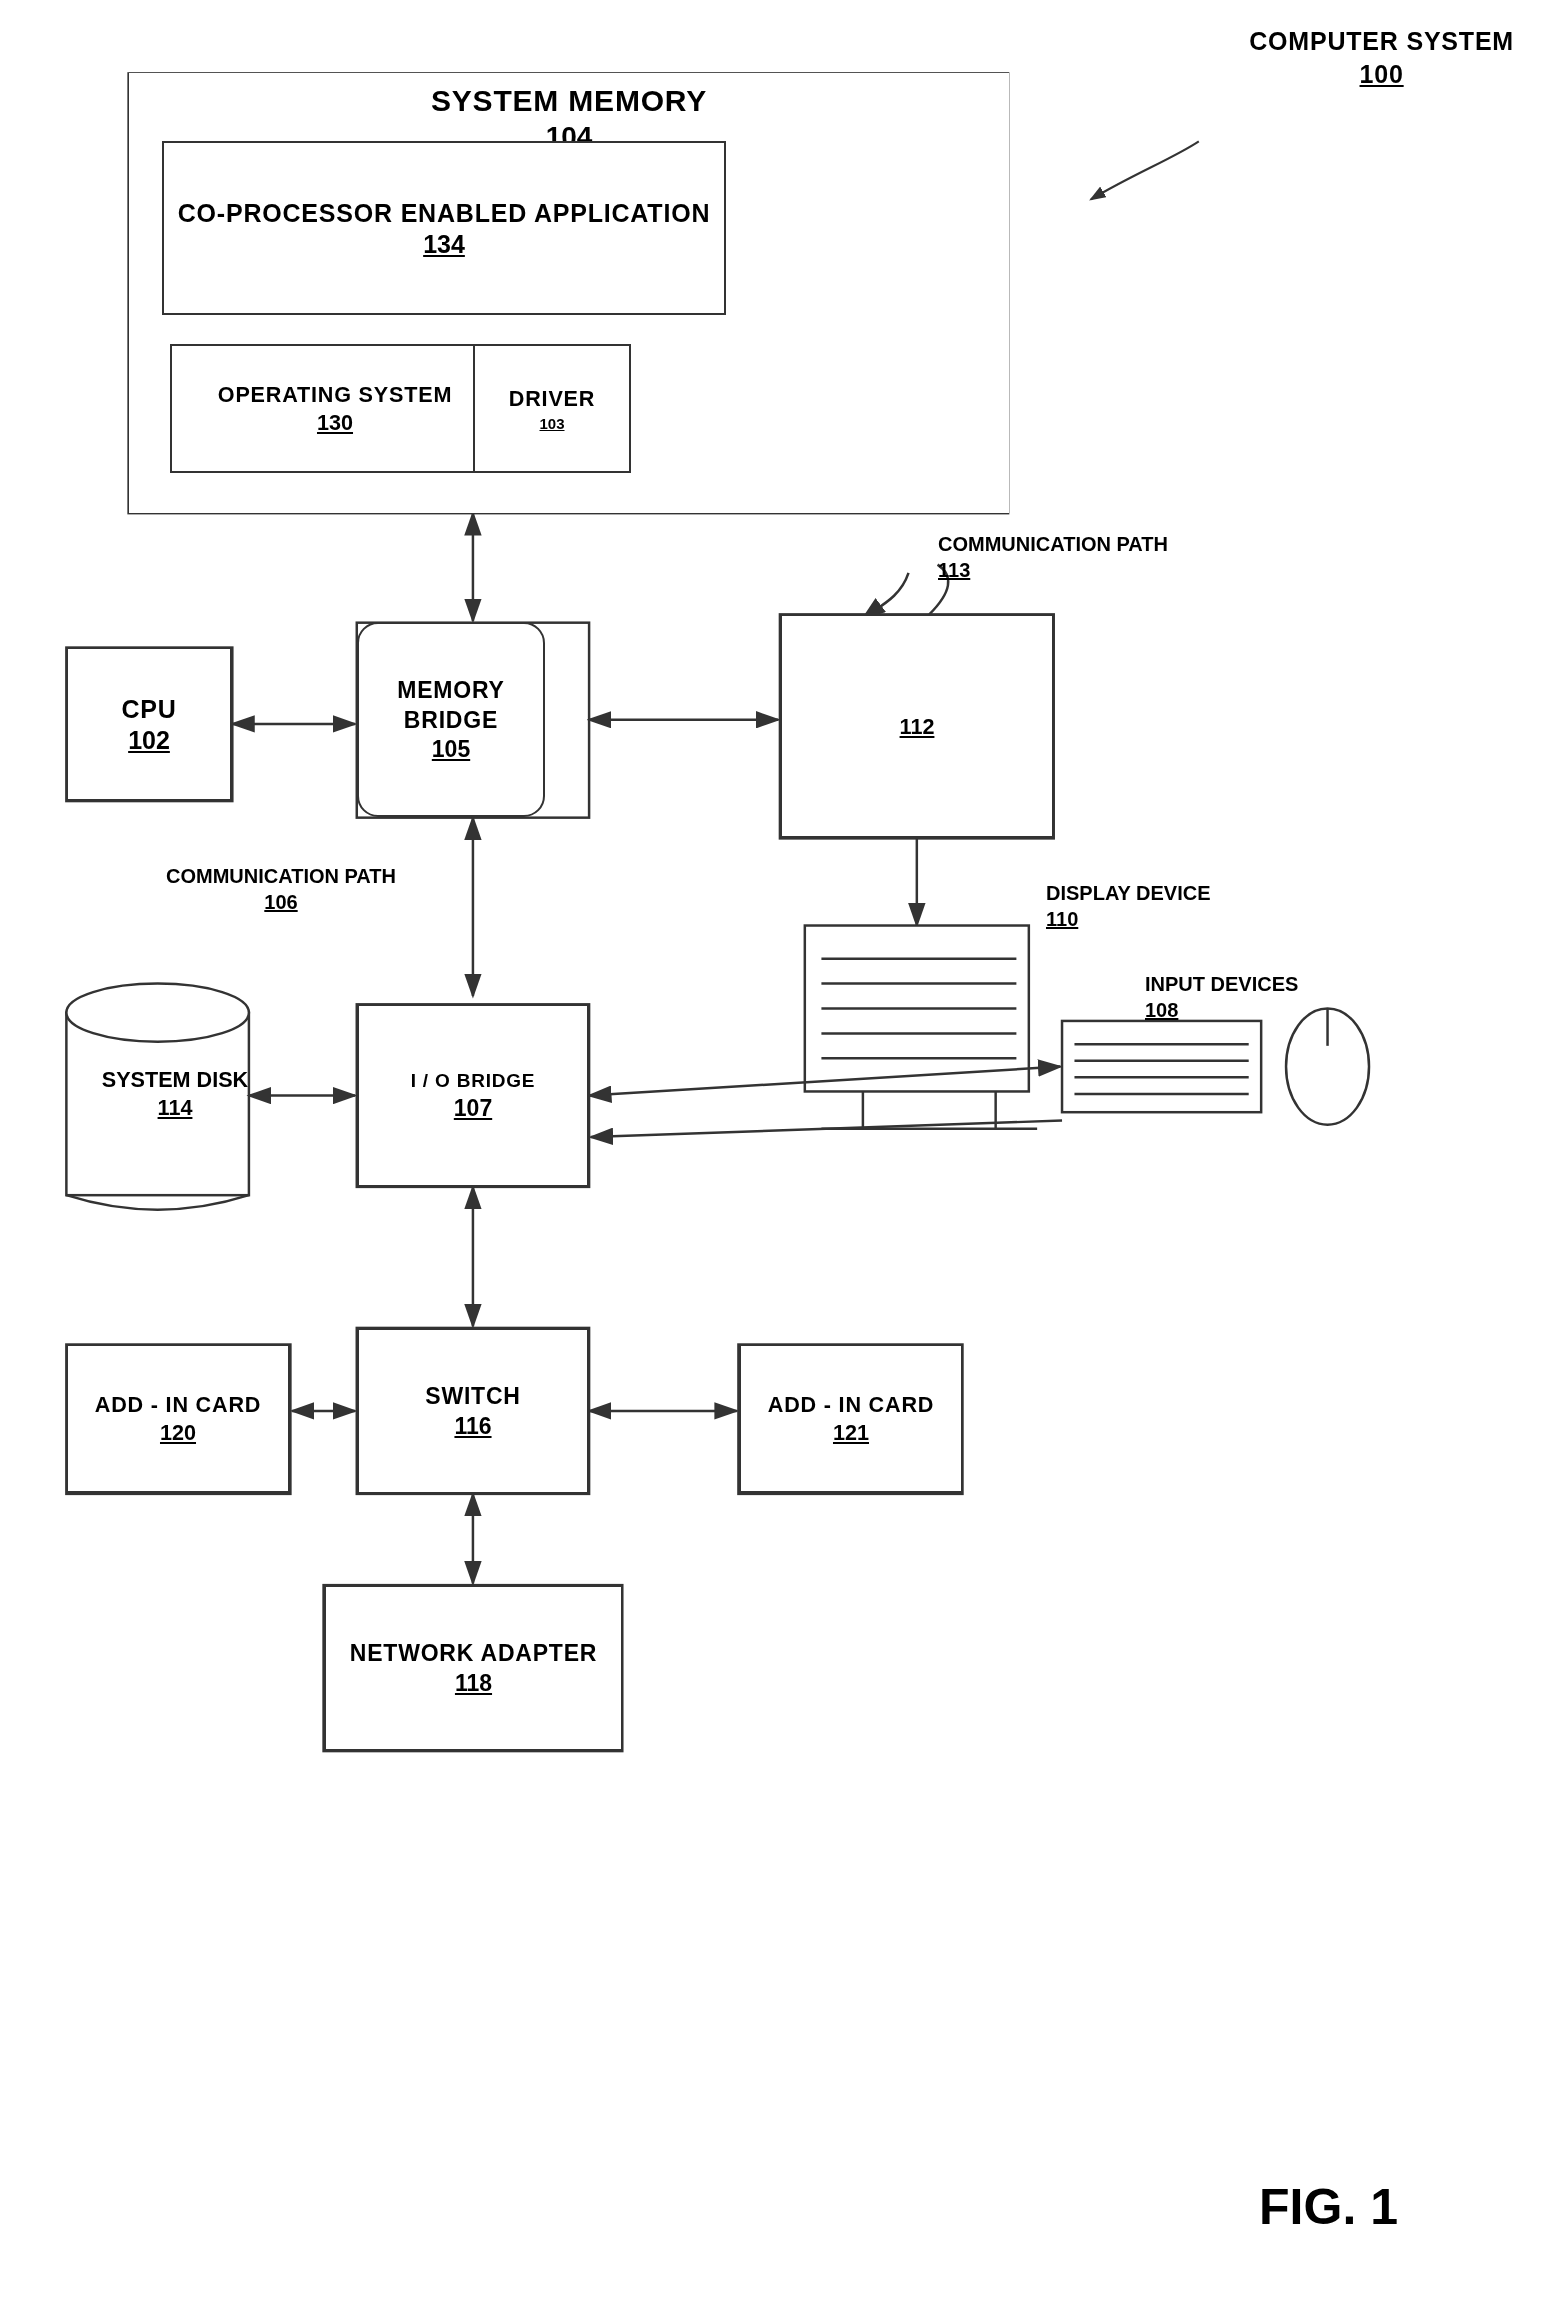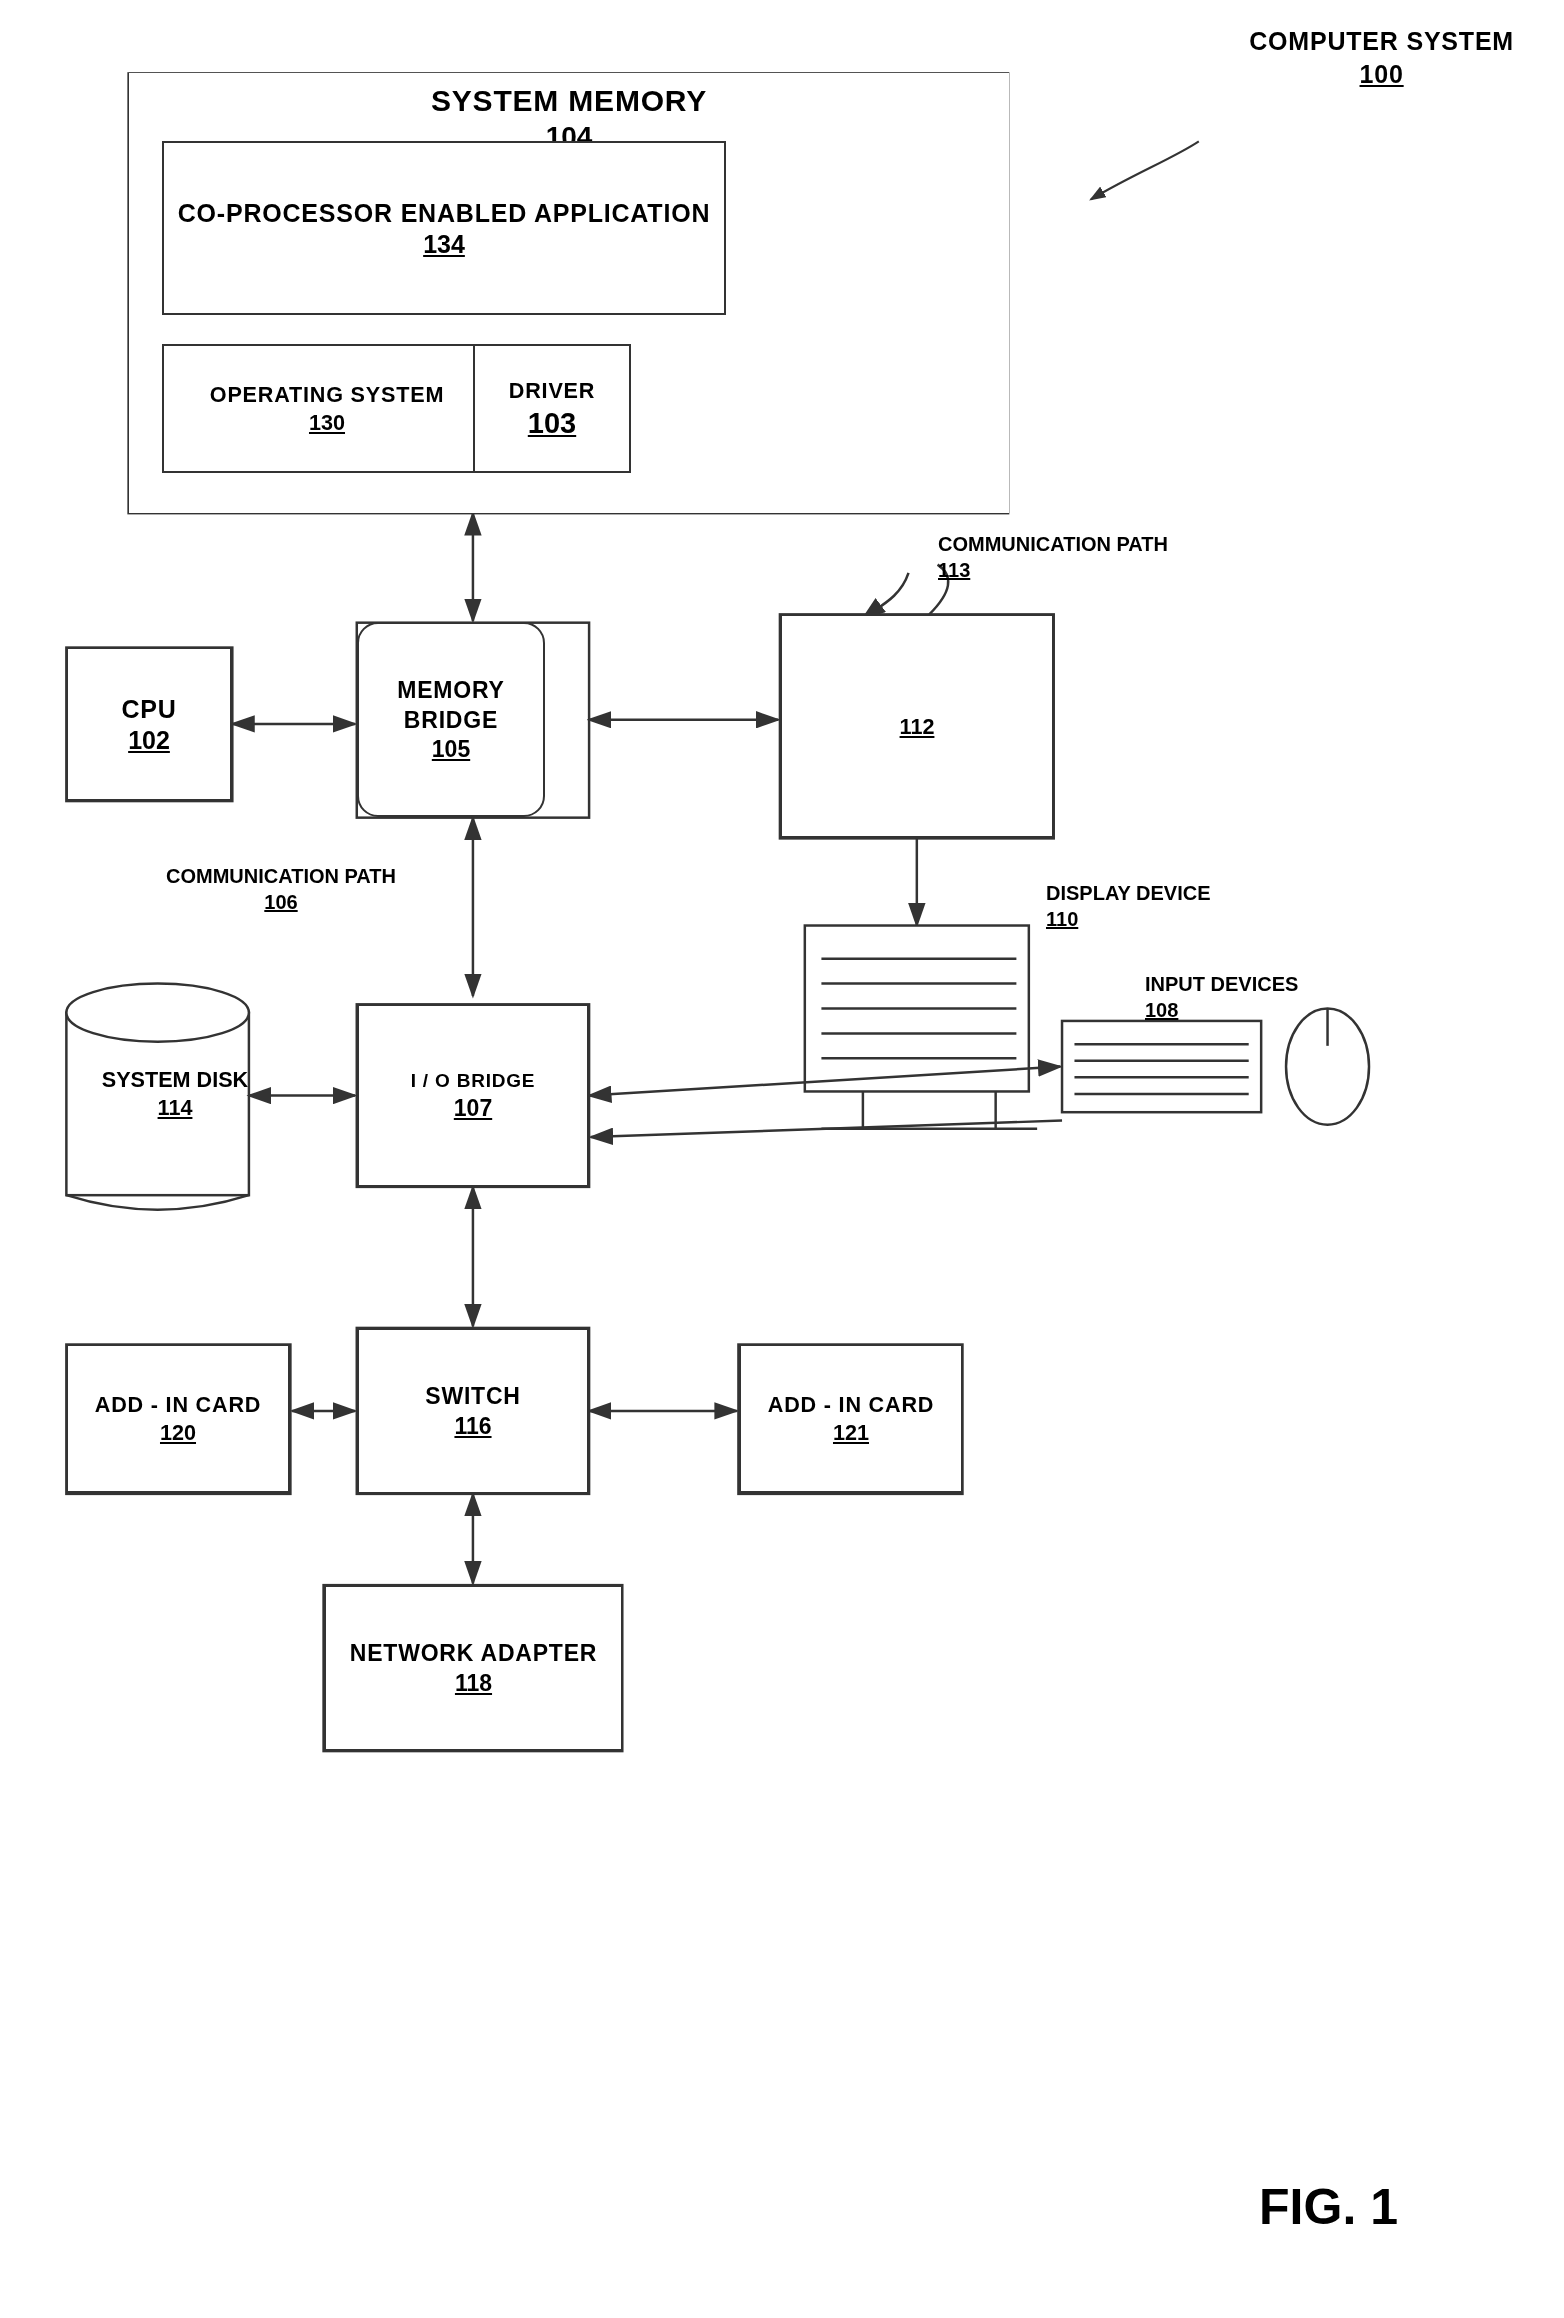--- a/index.html
+++ b/index.html
@@ -202,28 +202,28 @@
       <div class="box-label" style="font-size:30px;">SYSTEM MEMORY</div>
       <div class="box-number" style="font-size:28px;">104</div>
     </div>
   </div>
 
   <div class="box" style="left:162px; top:141px; width:564px; height:174px;">
     <div class="box-label" style="font-size:25px;">CO-PROCESSOR ENABLED APPLICATION</div>
     <div class="box-number" style="font-size:25px;">134</div>
   </div>
 
-  <div class="box" style="left:162px; top:344px; width:330px; height:129px;align-items:center;">
+  <div class="box" style="left:170px; top:344px; width:330px; height:129px;align-items:center;">
     <div class="box-label" style="font-size:21.6px;">OPERATING SYSTEM</div>
     <div class="box-number" style="font-size:21.6px;">130</div>
   </div>
 
   <div class="box" style="left:473px; top:344px; width:158px; height:129px;">
     <div class="box-label" style="font-size:21.6px;">DRIVER</div>
-    <div class="box-number" style="font-size:29px;text-align:right;">103</div>
+    <div class="box-number" style="font-size:15px;text-align:right;">103</div>
   </div>
 
   <div class="box" style="left:66px; top:647px; width:166px; height:154px;">
     <div class="box-label" style="font-size:25px;">CPU</div>
     <div class="box-number" style="font-size:25px;">102</div>
   </div>
 
   <div class="box" style="left:357px; top:622px; width:188px; height:195px;border-radius:21px;">
     <div class="box-label" style="font-size:23px;">MEMORY BRIDGE</div>
     <div class="box-number" style="font-size:23px;">105</div>

